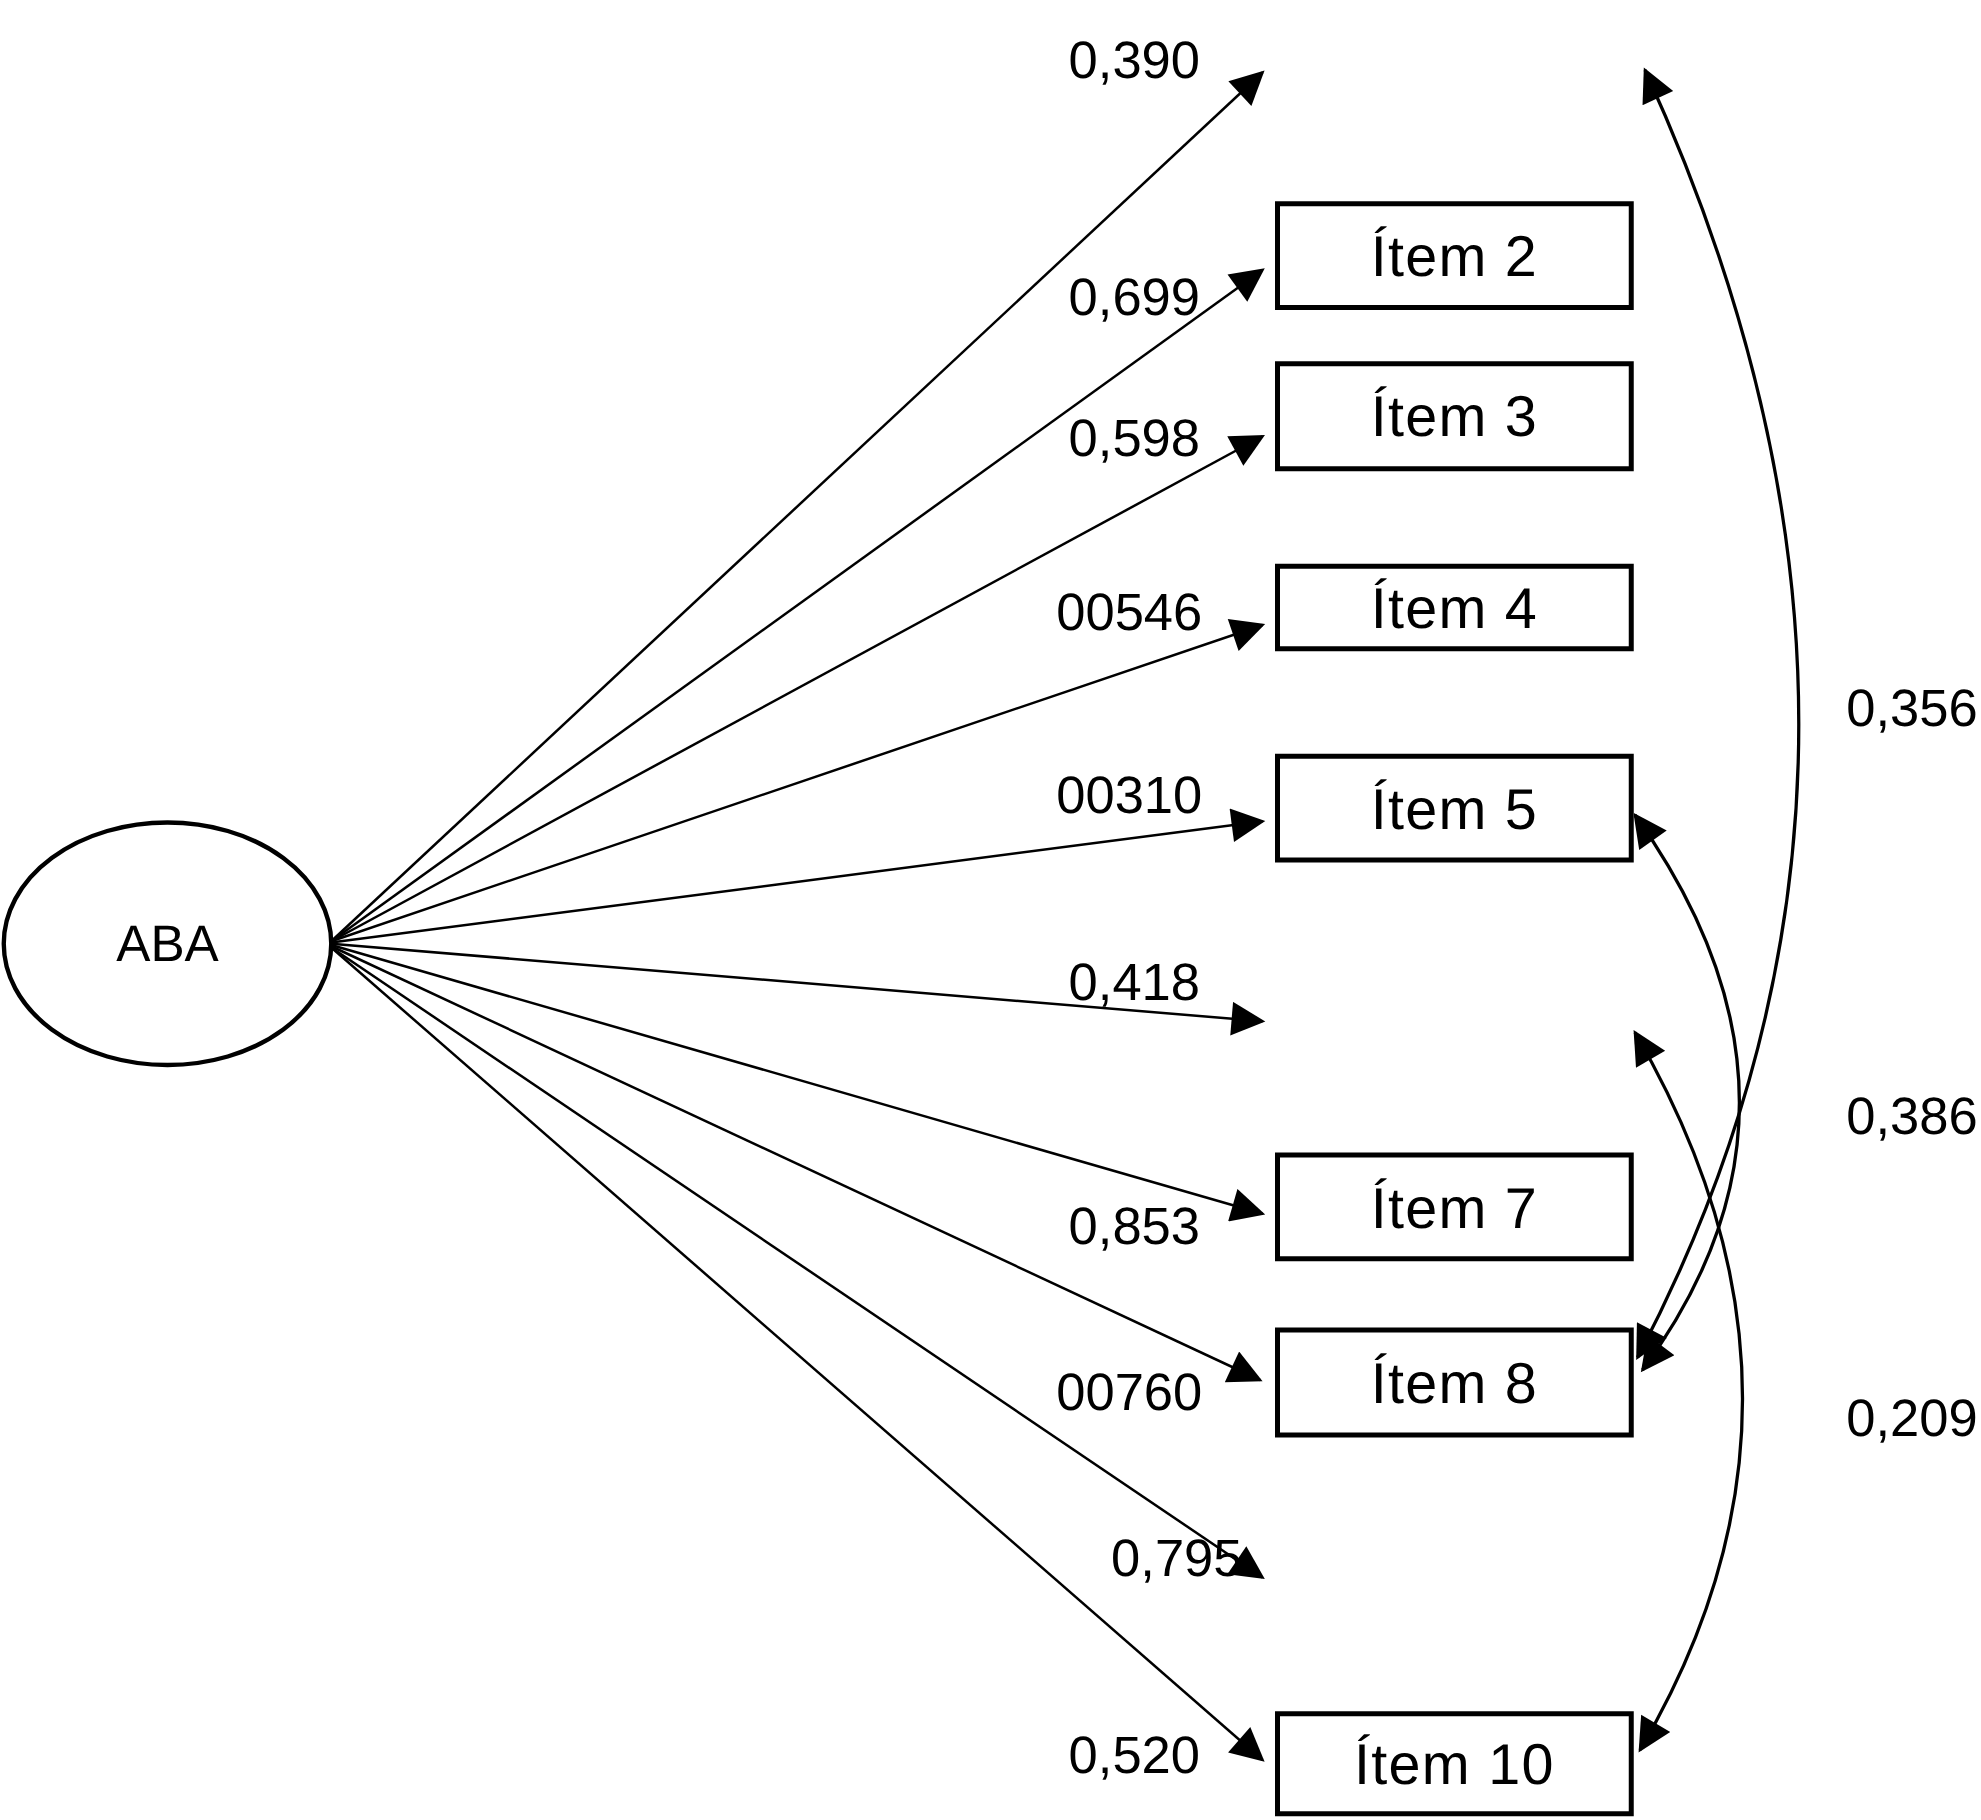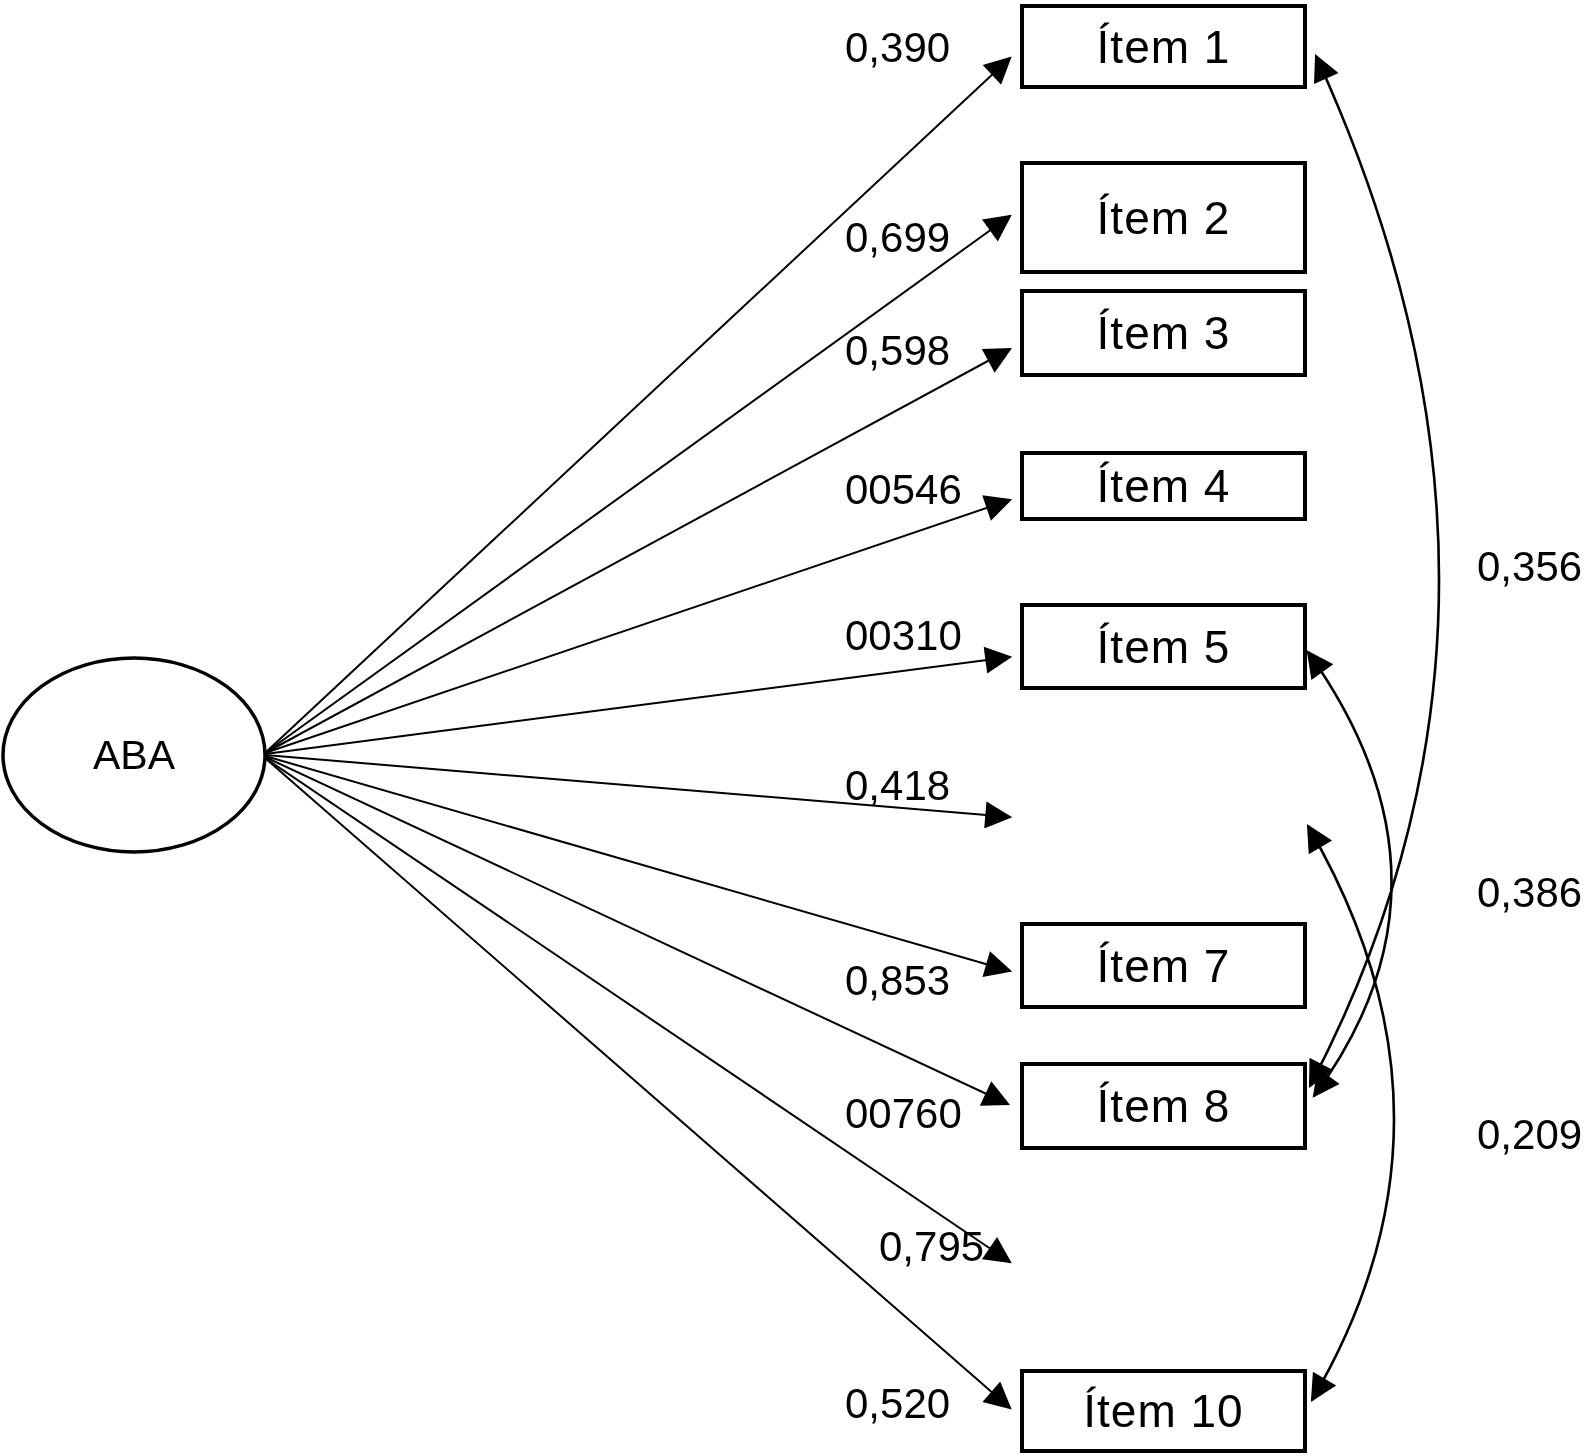--- a/index.html
+++ b/index.html
@@ -37,21 +37,21 @@
     letter-spacing: 1px;
     white-space: nowrap;
   }
   .loading {
     position: absolute;
     left: 845px;
     width: 115px;
     height: 52px;
     line-height: 52px;
     font-size: 42px;
-    text-align: left;
+    text-align: right;
     white-space: nowrap;
   }
   .cov {
     position: absolute;
     left: 1477px;
     width: 112px;
     height: 52px;
     line-height: 52px;
     font-size: 42px;
     text-align: left;
@@ -93,24 +93,21 @@
     <line x1="265" y1="758" x2="1010" y2="1262" stroke="#000000" stroke-width="2" marker-end="url(#ah)"></line>
     <line x1="265" y1="758" x2="1010" y2="1408" stroke="#000000" stroke-width="2" marker-end="url(#ah)"></line>
 
     <path d="M 1316 56 Q 1565 600 1310 1086" fill="none" stroke="#000000" stroke-width="2.6" marker-start="url(#ah)" marker-end="url(#ah)"></path>
     <path d="M 1308 652 Q 1472 882 1314 1096" fill="none" stroke="#000000" stroke-width="2.6" marker-start="url(#ah)" marker-end="url(#ah)"></path>
     <path d="M 1308 826 Q 1478 1118 1312 1400" fill="none" stroke="#000000" stroke-width="2.6" marker-start="url(#ah)" marker-end="url(#ah)"></path>
   </svg>
 
   <div class="factor-label">ABA</div>
 
-  <div class="box" style="top:4px;height:85px;">
-      <span>Ítem 1</span>
-    </div>
-  <div class="box" style="top:161px;height:113px;">
+  <div class="box" style="top:161px;height:87px;">
       <span>Ítem 2</span>
     </div>
   <div class="box" style="top:289px;height:88px;">
       <span>Ítem 3</span>
     </div>
   <div class="box" style="top:451px;height:70px;">
       <span>Ítem 4</span>
     </div>
   <div class="box" style="top:603px;height:87px;">
       <span>Ítem 5</span>

